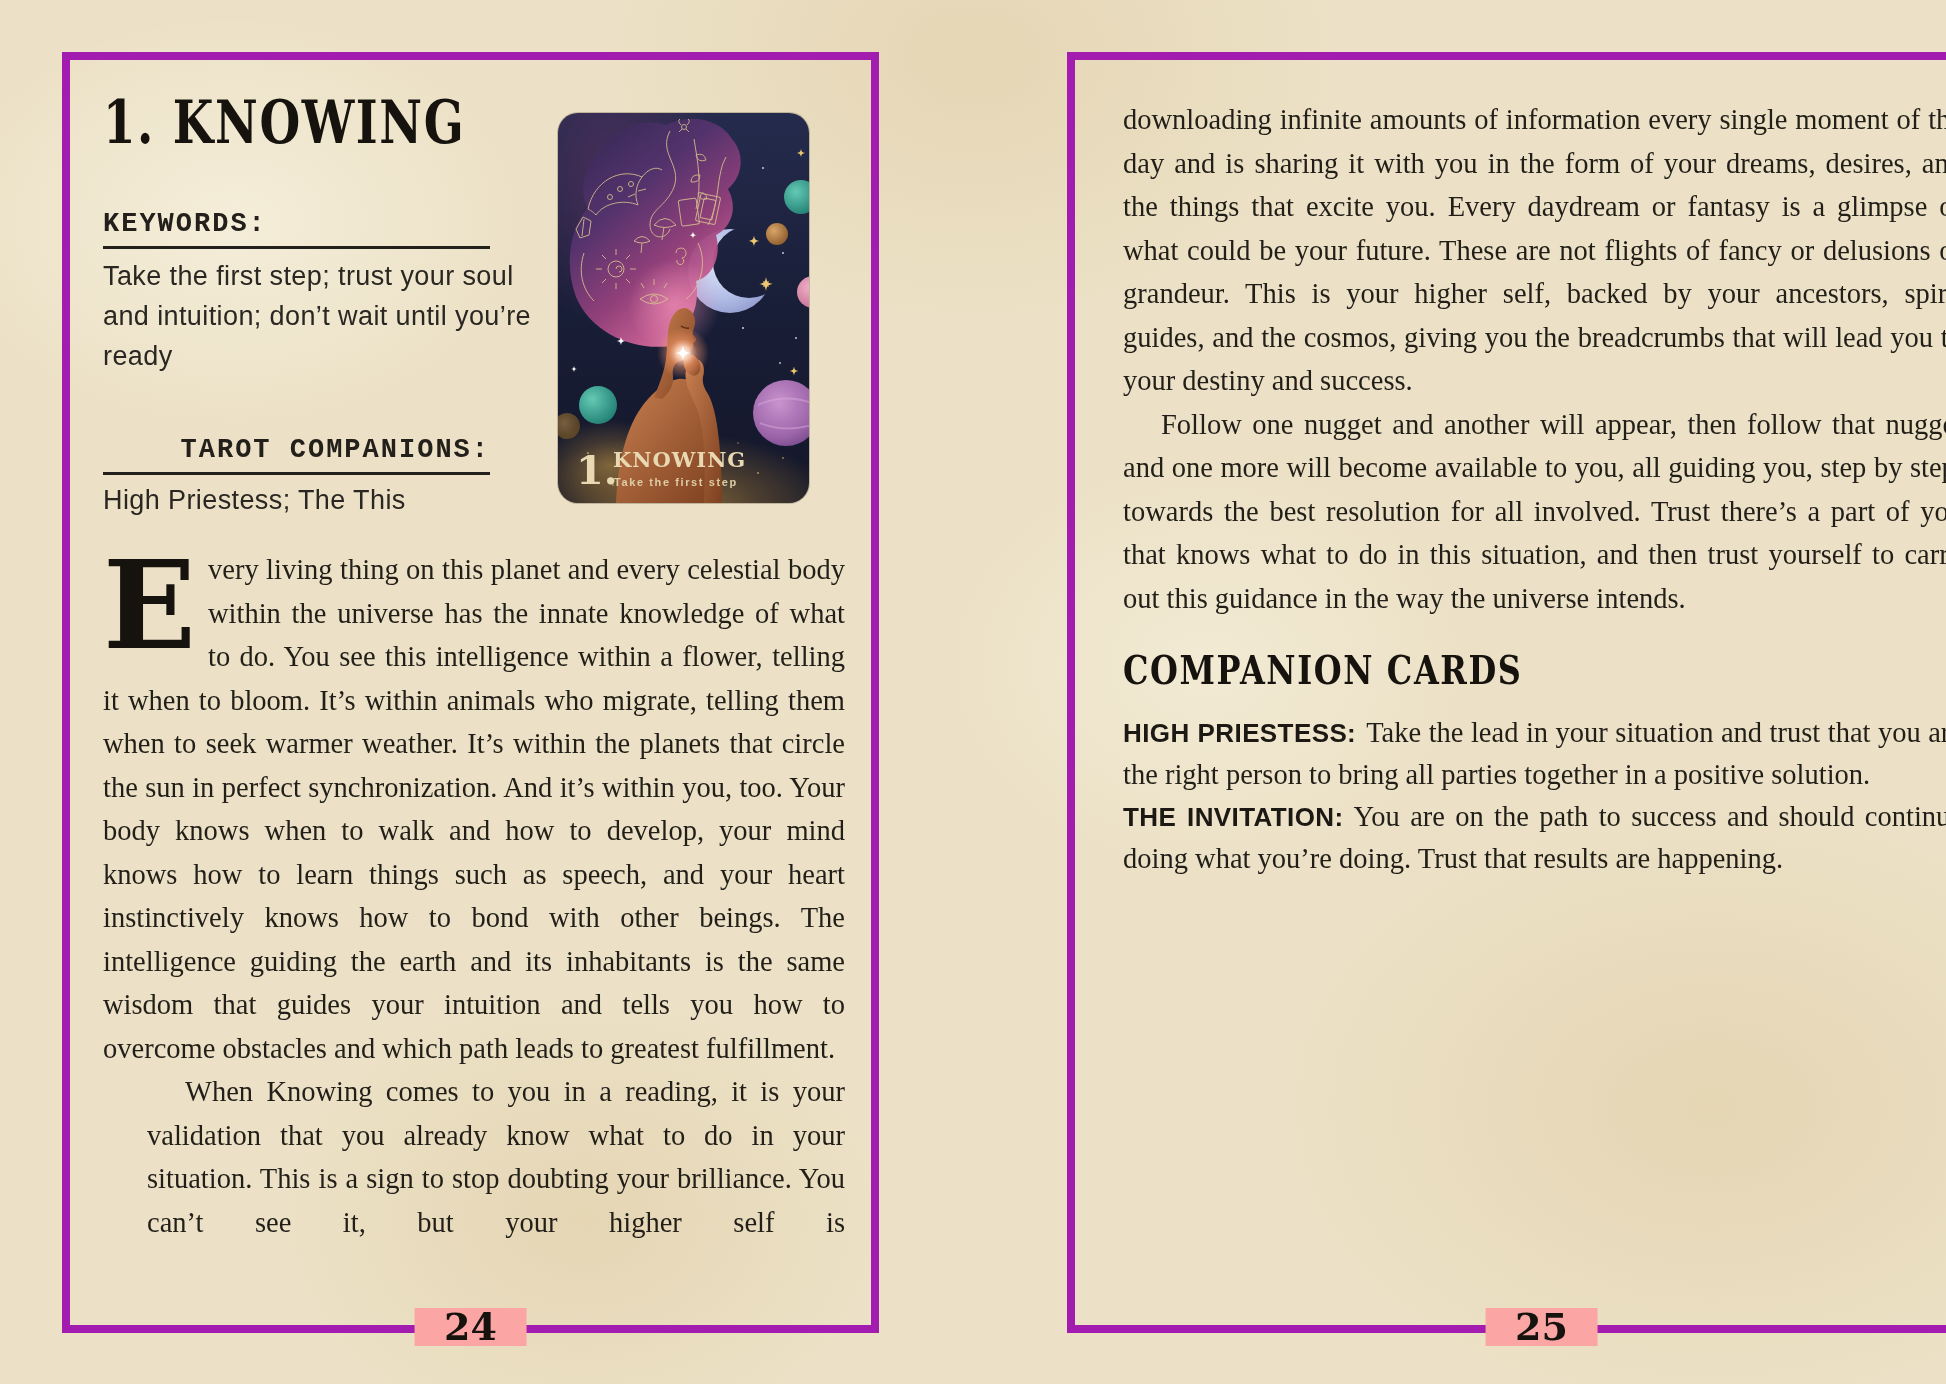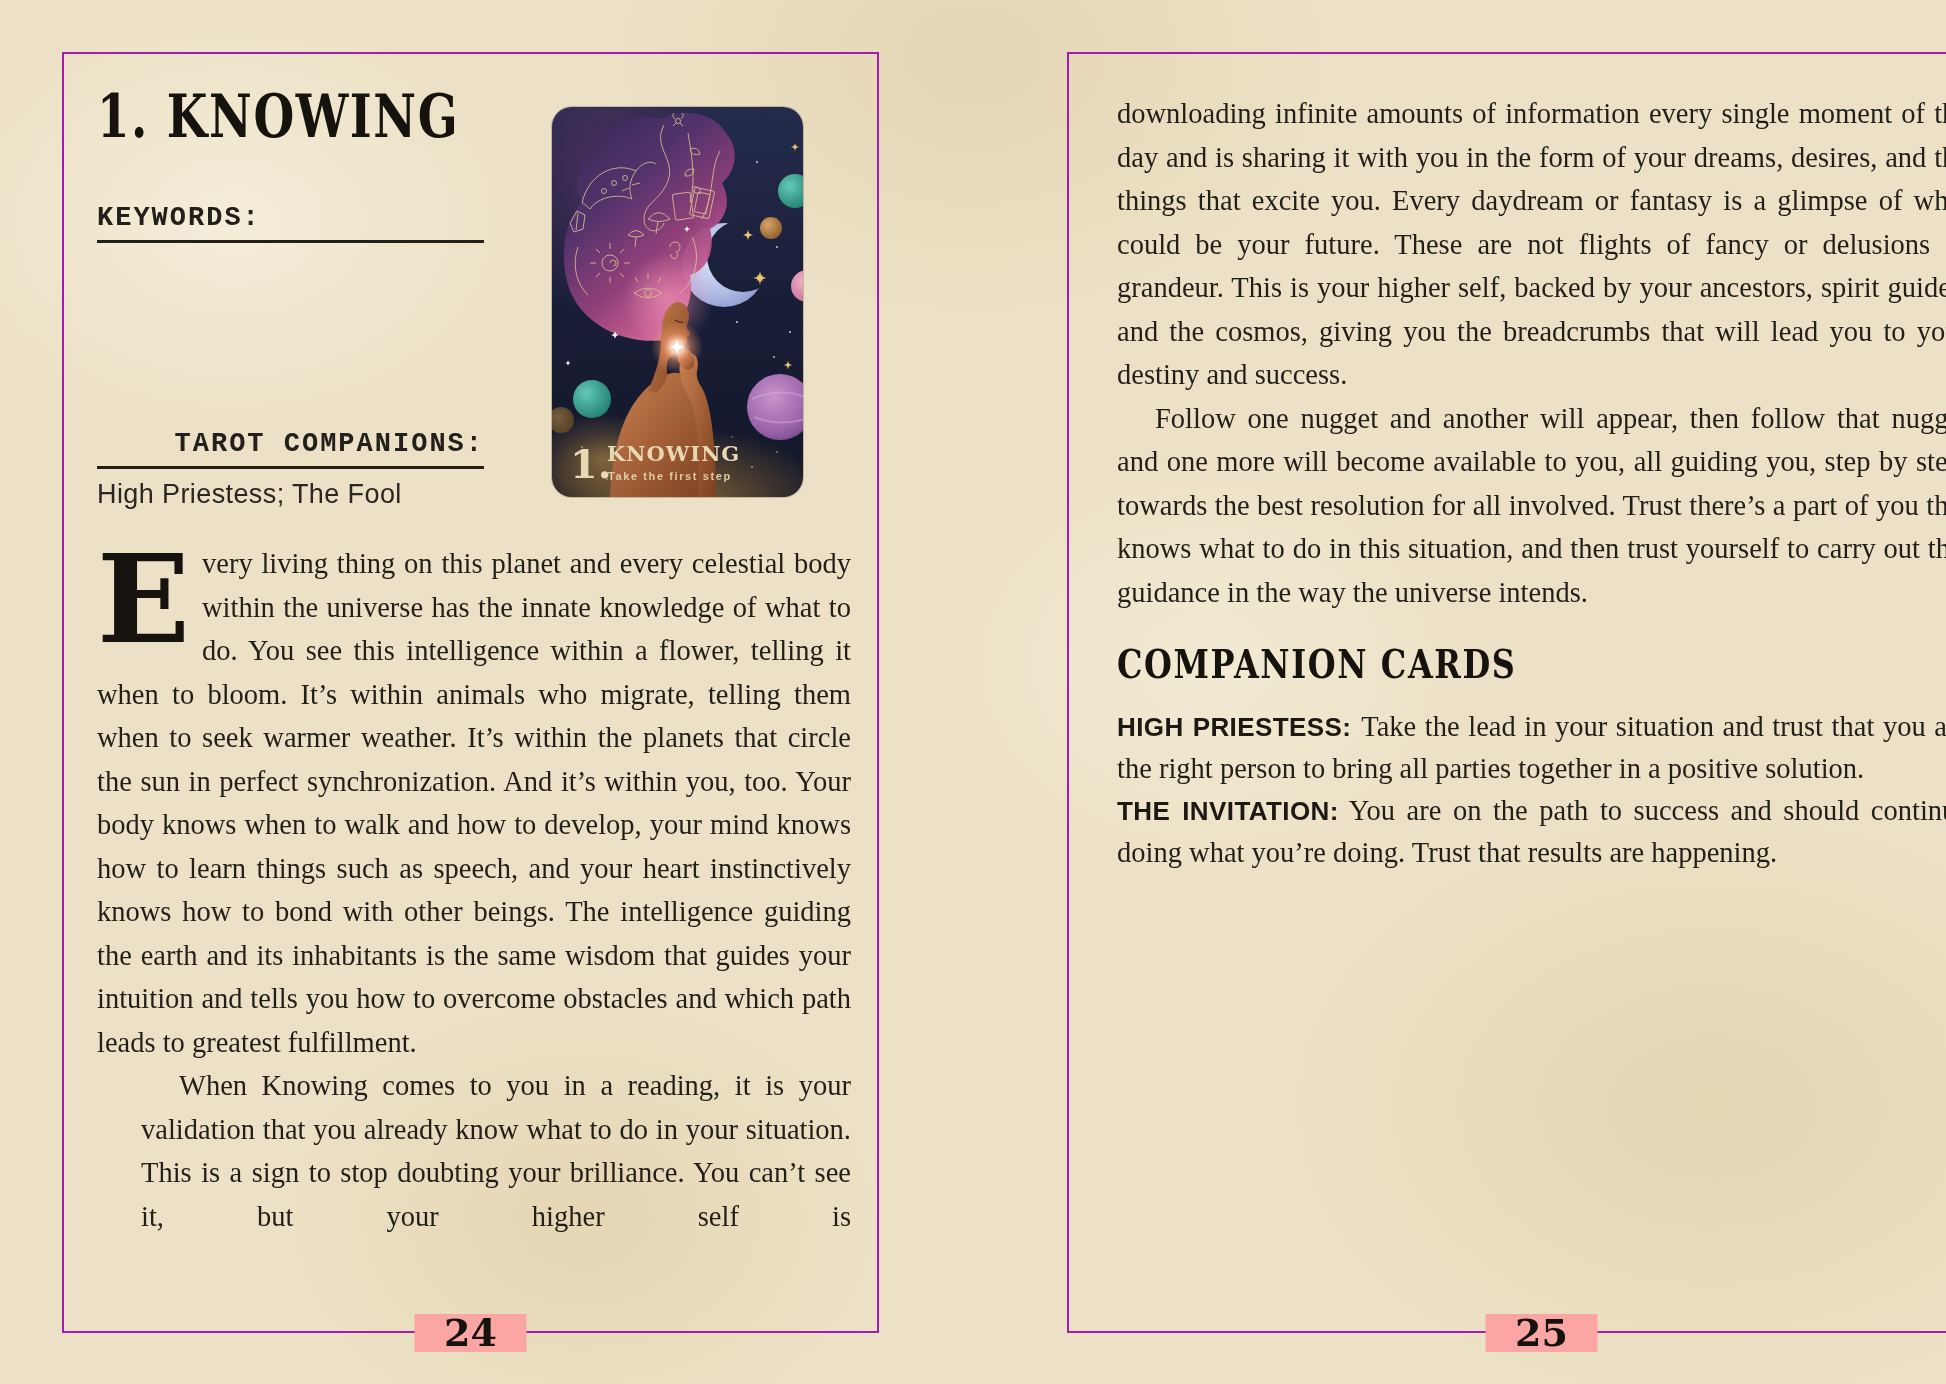--- a/index.html
+++ b/index.html
@@ -8,21 +8,21 @@
     background-color:#ece1c6;
     background-image:
       radial-gradient(ellipse 420px 300px at 12% 16%, rgba(255,252,240,.45), transparent 70%),
       radial-gradient(ellipse 520px 380px at 50% 4%, rgba(213,189,140,.30), transparent 70%),
       radial-gradient(ellipse 600px 420px at 88% 80%, rgba(213,189,140,.32), transparent 72%),
       radial-gradient(ellipse 430px 320px at 30% 88%, rgba(210,184,132,.28), transparent 70%),
       radial-gradient(ellipse 380px 300px at 62% 48%, rgba(255,251,238,.35), transparent 70%);
     font-family:"Liberation Serif",serif;color:#211e18;
   }
   .frame{
-    position:absolute;border:2px solid #a21caf;box-sizing:border-box;
+    position:absolute;border:8px solid #a21caf;box-sizing:border-box;
   }
   .frame.left{left:62px;top:52px;width:817px;height:1281px;}
   .frame.right{left:1067px;top:52px;width:949px;height:1281px;}
   .pagenum{
     position:absolute;left:50%;bottom:-21px;transform:translateX(-50%);
     background:#fca5a5;padding:0 30px;
     font-family:"DejaVu Serif",serif;font-weight:700;font-size:38px;color:#16130e;
     line-height:38px;
   }
   .display{
@@ -75,23 +75,24 @@
 </head>
 <body>
 
 <div class="frame left">
 
   <div class="title">
     <span class="display">1. KNOWING</span>
   </div>
 
   <div class="subhead kw-head">KEYWORDS:</div>
+  <div class="sans-text kw-text">Take the first step; trust your soul and intuition; don’t wait until you’re ready</div>
 
   <div class="subhead tc-head">TAROT COMPANIONS:</div>
-  <div class="sans-text tc-text">High Priestess; The Fool</div>
+  <div class="sans-text tc-text">High Priestess; The This</div>
 
   <div class="card">
     <svg width="251" height="390" viewBox="0 0 251 390" xmlns="http://www.w3.org/2000/svg">
       <defs>
         <linearGradient id="sky" x1="0" y1="0" x2="0" y2="1">
           <stop offset="0" stop-color="#252b4c"></stop>
           <stop offset=".5" stop-color="#191e38"></stop>
           <stop offset="1" stop-color="#141729"></stop>
         </linearGradient>
         <radialGradient id="violet" cx=".3" cy=".25" r=".6">

